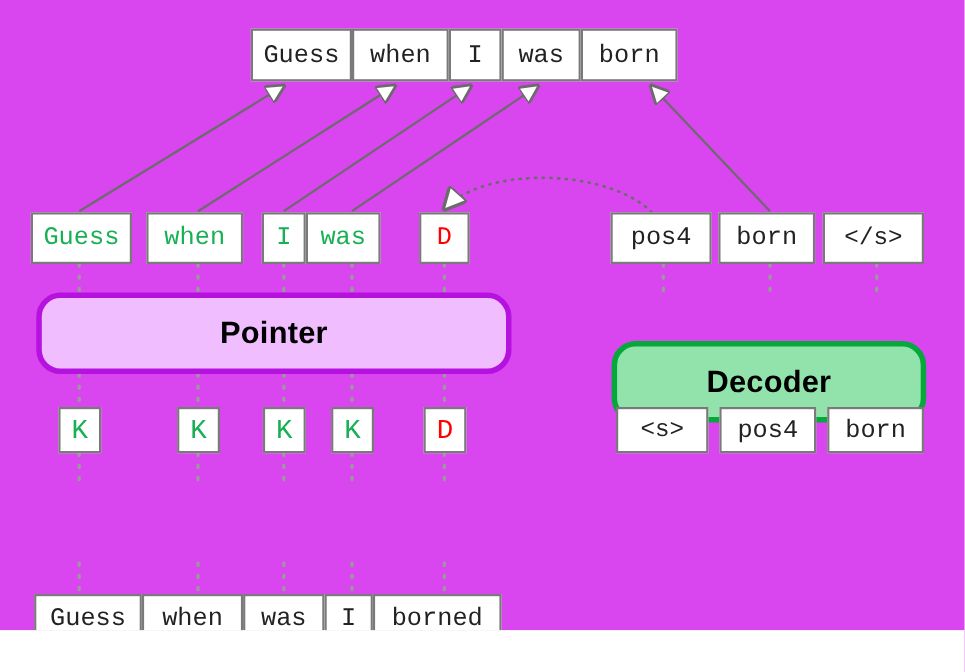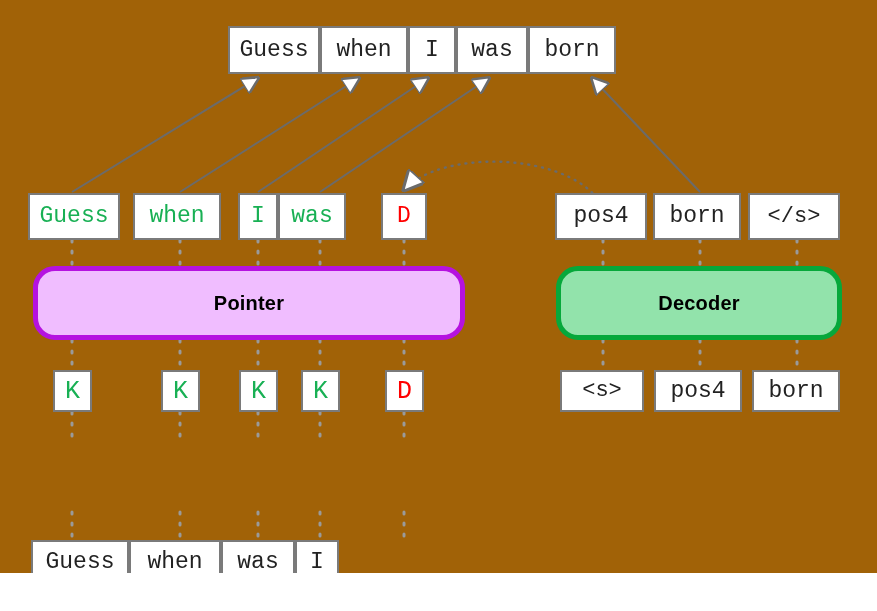--- a/index.html
+++ b/index.html
@@ -4,21 +4,21 @@
 <style>
   html, body {
     margin: 0;
     padding: 0;
     background: #ffffff;
   }
   #canvas {
     position: relative;
     width: 877px;
     height: 573px;
-    background: #a16207;
+    background: #d946ef;
     font-family: "Liberation Sans", sans-serif;
     overflow: hidden;
   }
   #edges {
     position: absolute;
     left: 0; top: 0;
     width: 877px;
     height: 611px;
     pointer-events: none;
   }
@@ -41,31 +41,32 @@
   .tok.red   { color: #ff0000; }
   .tok.sym   { font-size: 22px; }
   .blk {
     position: absolute;
     box-sizing: border-box;
     border-radius: 22px;
     display: flex;
     align-items: center;
     justify-content: center;
     font-weight: bold;
-    font-size: 20px;
+    font-size: 28px;
     color: #000000;
     letter-spacing: 0.2px;
   }
   .blk.pointer {
     border: 5px solid #b512e0;
     background: #f0bdff;
   }
   .blk.decoder {
     border: 5px solid #06a83b;
     background: #92e3ab;
+    margin-top: 44px;
   }
   .blk.encoder {
     border: 5px solid #2a8df2;
     background: #a6cdeb;
   }
 </style>
 </head>
 <body>
 
 <div id="canvas">
@@ -154,14 +155,15 @@
 
   <div class="tok sym" style="left:560px; top:370px; width:84px; height:42px;">&lt;s&gt;</div>
   <div class="tok" style="left:654px; top:370px; width:88px; height:42px;">pos4</div>
   <div class="tok" style="left:752px; top:370px; width:88px; height:42px;">born</div>
 
 
   <div class="tok" style="left:31px; top:540px; width:98px; height:45px;">Guess</div>
   <div class="tok" style="left:129px; top:540px; width:92px; height:45px;">when</div>
   <div class="tok" style="left:221px; top:540px; width:74px; height:45px;">was</div>
   <div class="tok" style="left:295px; top:540px; width:44px; height:45px;">I</div>
+  <div class="tok" style="left:339px; top:540px; width:117px; height:45px;">borned</div>
 
 </div>
 
 </body></html>

